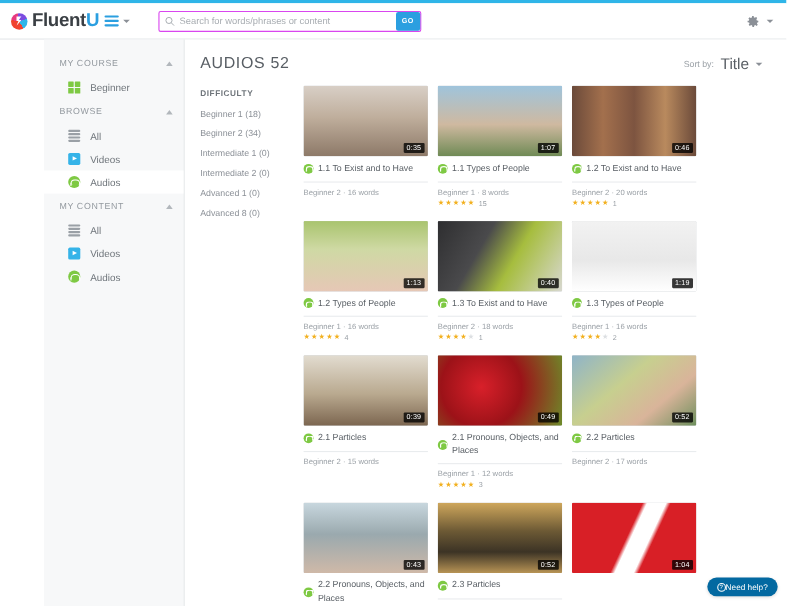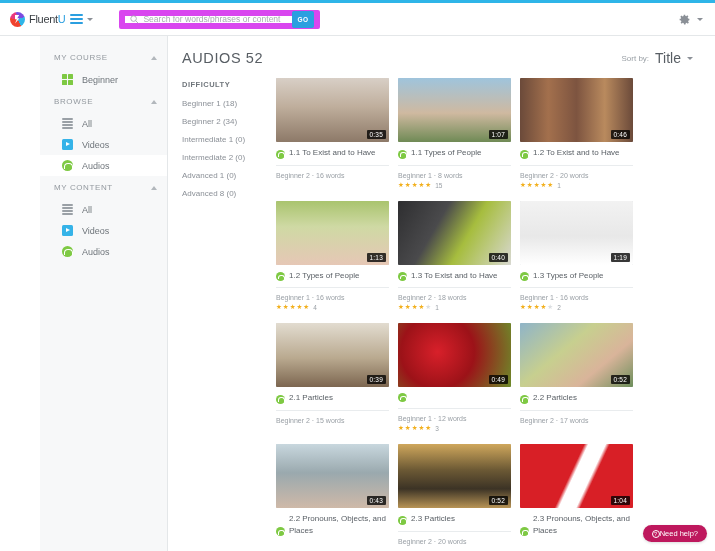--- a/index.html
+++ b/index.html
@@ -30,35 +30,35 @@
     background: conic-gradient(from 200deg, #f0432f 0deg 80deg, #e8397f 80deg 150deg, #7b4ce0 150deg 230deg, #2fb5e8 230deg 310deg, #f0432f 310deg 360deg);
     position: relative;
   }
   .logo-mark::after {
     content: "";
     position: absolute; left: 4.5px; top: 3px;
     width: 5px; height: 9px;
     background: #ffffff;
     clip-path: polygon(0 0, 100% 0, 55% 42%, 100% 42%, 10% 100%, 45% 52%, 0 52%);
   }
-  .logo-text { font-size: 11px; font-weight: normal; letter-spacing: -0.3px; }
+  .logo-text { font-size: 17px; font-weight: bold; letter-spacing: -0.3px; }
   .logo-text .dark { color: #3a3f44; }
   .logo-text .blue { color: #2b9fe0; }
   .hamburger { display: inline-flex; flex-direction: column; gap: 2px; margin-left: 5px; cursor: pointer; }
   .hamburger i { display: block; width: 13px; height: 2px; background: #2b9fe0; border-radius: 1px; }
   .caret-sm {
     width: 0; height: 0; margin-left: 4px;
     border-left: 3px solid transparent; border-right: 3px solid transparent;
     border-top: 3.5px solid #8b9097;
   }
 
   .search-box {
     margin-left: 26px;
-    width: 201px; height: 19px;
-    border: 6px solid #d946ef; border-radius: 2px;
+    width: 239px; height: 19px;
+    border: 1px solid #d946ef; border-radius: 2px;
     background: #fff;
     display: flex; align-items: center;
     position: relative;
   }
   .search-icon-svg { margin: 0 4px 0 5px; flex: none; }
   .search-input {
     border: none; outline: none; background: transparent;
     font-size: 8.5px; color: #9aa0a6;
     font-family: "Liberation Sans", sans-serif;
     flex: 1; height: 100%;
@@ -181,21 +181,21 @@
     border-radius: 1px; background: #cfd4d8;
   }
   .thumb-art { position: absolute; inset: 0; }
   .duration {
     position: absolute; right: 3px; bottom: 3px;
     background: rgba(0,0,0,0.78); color: #fff;
     font-size: 6.5px; padding: 1px 3px; border-radius: 1px;
     letter-spacing: 0.2px;
   }
   .card-title-row {
-    display: flex; align-items: flex-end; gap: 4px;
+    display: flex; align-items: center; gap: 4px;
     margin-top: 5px;
   }
   .badge-audio {
     width: 9px; height: 9px; flex: none; margin-top: 1px;
     border-radius: 50%; background: #7ec943; position: relative;
   }
   .badge-audio::after {
     content: ""; position: absolute; left: 1.8px; top: 2.5px;
     width: 5.4px; height: 3px;
     border: 1.1px solid #fff; border-bottom: none; border-radius: 3px 3px 0 0;
@@ -214,21 +214,21 @@
   }
   .card-meta { font-size: 7px; color: #9aa0a6; }
   .stars { margin-top: 3px; display: flex; align-items: center; gap: 1px; font-size: 0; }
   .star { color: #f2b01e; font-size: 6.5px; line-height: 1; letter-spacing: 0; }
   .star.off { color: #dcdfe2; }
   .star-count { font-size: 6.5px; color: #9aa0a6; margin-left: 3px; }
 
   
   .need-help {
     position: absolute; right: 8px; bottom: 9px;
-    background: #be185d; color: #fff;
+    background: #0369a1; color: #fff;
     border-radius: 11px; height: 17px;
     display: flex; align-items: center; gap: 0;
     padding: 0 9px;
     font-size: 7.5px;
     cursor: pointer;
     box-shadow: 0 1px 3px rgba(0,0,0,0.15);
   }
   .help-circle {
     width: 8px; height: 8px; border-radius: 50%;
     border: 1px solid #fff;
@@ -483,20 +483,21 @@
               <div class="card-meta"><span>Beginner 2</span><span> · </span><span>15 words</span></div>
             </div>
           </div>
           <div class="card">
             <div class="thumb">
               <div class="thumb-art" style="background:radial-gradient(circle at 35% 45%,#d8202a 0%,#9c1218 45%,#6d8c2a 100%);"></div>
               <span class="duration">0:49</span>
             </div>
             <div class="card-title-row">
               <span class="badge-audio"></span>
+              <span class="card-title">2.1 Pronouns, Objects, and Places</span>
             </div>
             <div class="card-meta-sep">
               <div class="card-meta"><span>Beginner 1</span><span> · </span><span>12 words</span></div>
               <div class="stars">
                 <span class="star">★</span>
                 <span class="star">★</span>
                 <span class="star">★</span>
                 <span class="star">★</span>
                 <span class="star">★</span>
                 <span class="star-count">3</span>
@@ -536,24 +537,20 @@
               <span class="card-title">2.3 Particles</span>
             </div>
             <div class="card-meta-sep">
               <div class="card-meta"><span>Beginner 2</span><span> · </span><span>20 words</span></div>
             </div>
           </div>
           <div class="card">
             <div class="thumb">
               <div class="thumb-art" style="background:linear-gradient(115deg,#d81f26 0%,#d81f26 45%,#ffffff 48%,#ffffff 60%,#d81f26 63%,#d81f26 100%);"></div>
               <span class="duration">1:04</span>
-            </div>
-            <div class="card-title-row">
-              <span class="badge-audio"></span>
-              <span class="card-title">2.3 Pronouns, Objects, and Places</span>
             </div>
           </div>
         </div>
     </div>
 
     <div class="need-help">
       <span class="help-circle">?</span>
       <span>Need help?</span>
     </div>
   </div>

